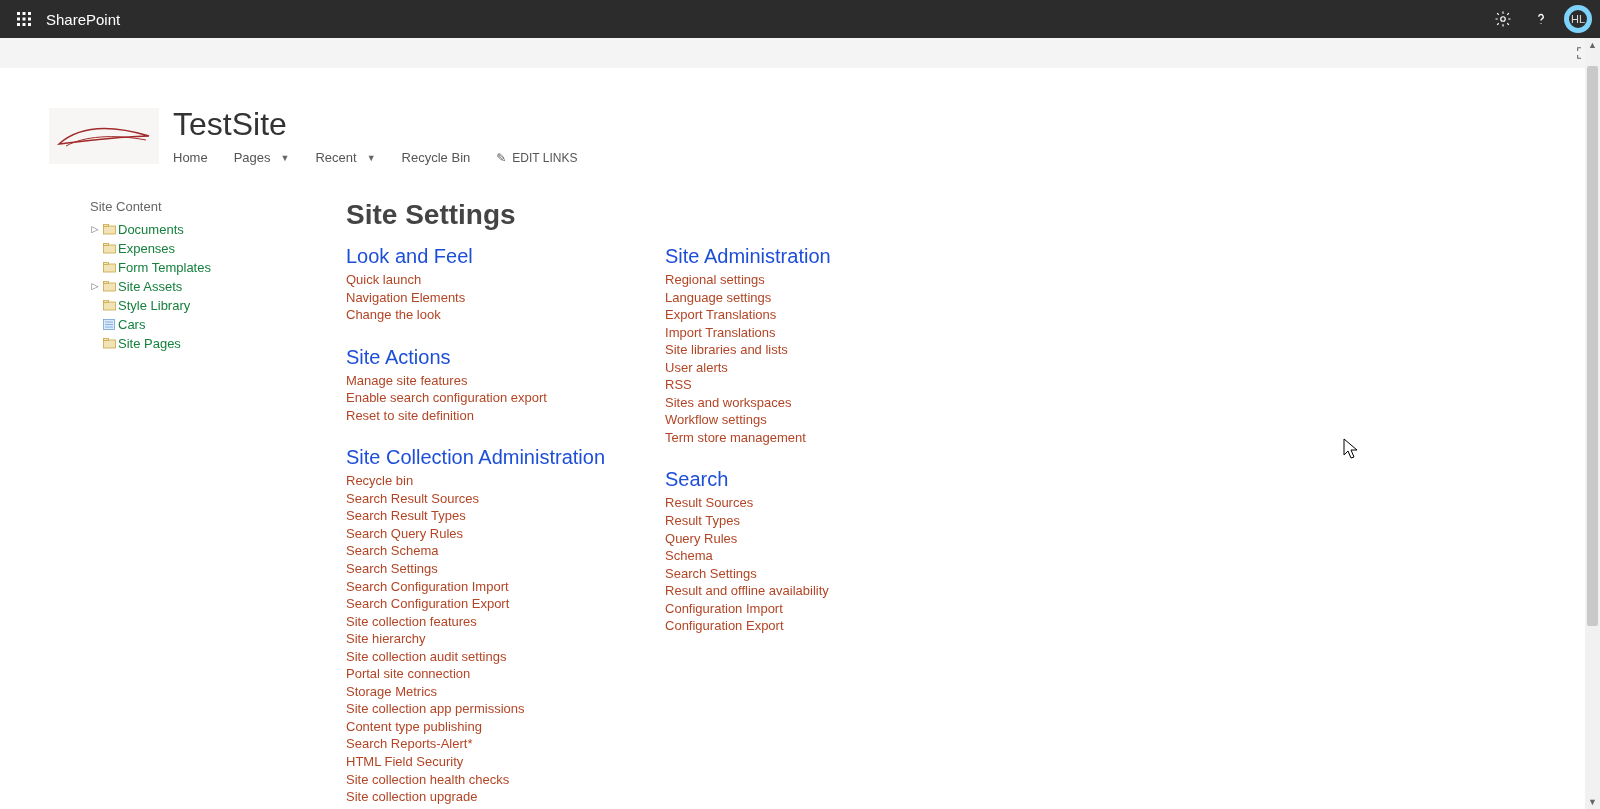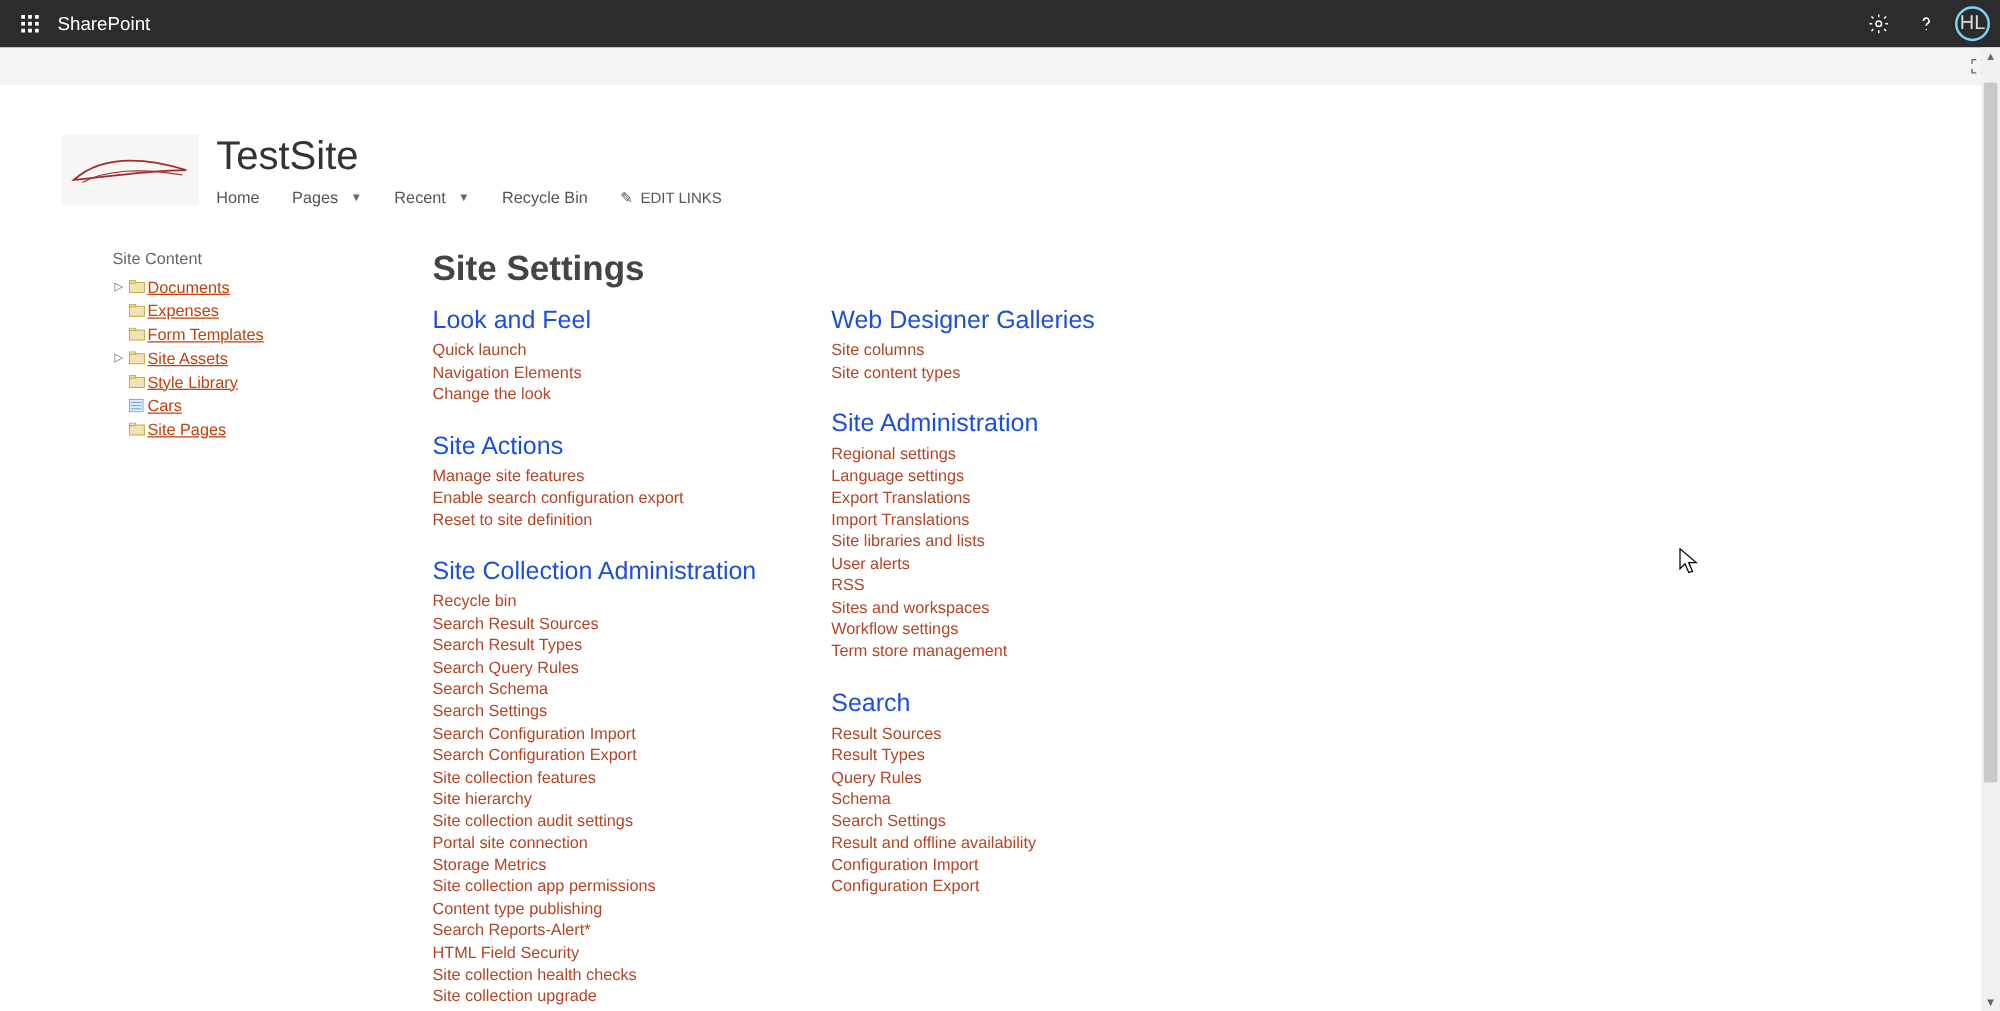--- a/index.html
+++ b/index.html
@@ -5,21 +5,21 @@
   * { box-sizing: border-box; margin: 0; padding: 0; }
   html, body { width: 1600px; height: 809px; font-family: "Segoe UI", Arial, sans-serif; font-size: 13px; color: #333; background: #fff; overflow: hidden; }
   
   .suite-bar { height: 38px; background: #2c2c2c; color: #fff; display: flex; align-items: center; padding: 4px 8px; }
   .waffle { width: 32px; height: 32px; display: flex; align-items: center; justify-content: center; cursor: pointer; }
   .waffle svg { fill: #fff; }
   .suite-title { font-size: 15px; font-weight: 400; margin-left: 6px; cursor: pointer; }
   .suite-right { margin-left: auto; display: flex; align-items: center; gap: 8px; }
   .suite-icon { width: 30px; height: 30px; display: flex; align-items: center; justify-content: center; cursor: pointer; }
   .suite-icon svg { stroke: #fff; fill: none; }
-  .avatar { width: 28px; height: 28px; border-radius: 50%; border: 2px solid #7dd3fc; display: flex; align-items: center; justify-content: center; font-size: 16px; color: #ddd; cursor: pointer; }
+  .avatar { width: 28px; height: 28px; border-radius: 50%; border: 5px solid #7dd3fc; display: flex; align-items: center; justify-content: center; font-size: 11px; color: #ddd; cursor: pointer; }
   
   .ribbon-row { height: 30px; background: #f4f4f4; border-bottom: 1px solid #f4f4f4; display:flex; align-items:center; justify-content:flex-end; padding-right:6px;}
   .fullscreen-btn { width:22px; height:22px; display:flex; align-items:center; justify-content:center; cursor:pointer; }
   .fullscreen-btn svg { stroke:#666; fill:none; }
   
   .site-header { padding: 40px 0 0 49px; display: flex; align-items: flex-start; }
   .logo { width: 110px; height: 56px; background: #f8f6f5; display:flex; align-items:center; justify-content:center; margin-right: 14px; }
   .logo svg { }
   .title-block { }
   .site-title { font-size: 32px; font-weight: 300; color: #333; line-height: 1; }
@@ -30,21 +30,21 @@
   .pencil { font-size: 12px; }
   
   .body { display: flex; padding: 34px 0 0 90px; }
   .left-nav { width: 232px; }
   .left-title { font-size: 13px; color: #666; margin-bottom: 6px; }
   .tree-item { display: flex; align-items: center; height: 18px; margin: 1px 0; font-size: 13px; }
   .tree-expander { width: 10px; font-size: 9px; color: #666; cursor:pointer; text-align:center; }
   .tree-icon { width: 14px; height: 12px; margin: 0 2px 0 2px; display:inline-flex; align-items:center; justify-content:center;}
   .folder-icon rect { fill: #f2e3b6; stroke:#c7a845; stroke-width:0.8;}
   .list-icon rect { fill:#dceafc; stroke:#6fa3d8; stroke-width:0.8;}
-  .tree-link { color: #c2410c; cursor: pointer; text-decoration: underline; }
+  .tree-link { color: #15803d; cursor: pointer; }
   
   .main { flex: 1; padding-left: 24px; }
   .page-title { font-size: 28px; font-weight: 700; color: #444; margin-bottom: 14px; }
   .columns { display: flex; gap: 60px; }
   .col { }
   .group { margin-bottom: 22px; }
   .group-head { font-size: 20px; color: #1d4ed8; margin-bottom: 3px; font-weight:400;}
   .group a, .group .link { display: block; font-size: 13px; color: #b34525; text-decoration: none; cursor: pointer; line-height: 1.35; }
   
   .vscroll { position:absolute; right:0; top:38px; bottom:0; width:15px; background:#f1f1f1; }
@@ -242,25 +242,20 @@
             <span class="link">HTML Field Security</span>
             <span class="link">Site collection health checks</span>
             <span class="link">Site collection upgrade</span>
           </div>
           <div class="group">
             <div class="group-head">Microsoft Search</div>
           </div>
         </div>
       <div class="col" id="col2">
           <div class="group">
-            <div class="group-head">Web Designer Galleries</div>
-            <span class="link">Site columns</span>
-            <span class="link">Site content types</span>
-          </div>
-          <div class="group">
             <div class="group-head">Site Administration</div>
             <span class="link">Regional settings</span>
             <span class="link">Language settings</span>
             <span class="link">Export Translations</span>
             <span class="link">Import Translations</span>
             <span class="link">Site libraries and lists</span>
             <span class="link">User alerts</span>
             <span class="link">RSS</span>
             <span class="link">Sites and workspaces</span>
             <span class="link">Workflow settings</span>

